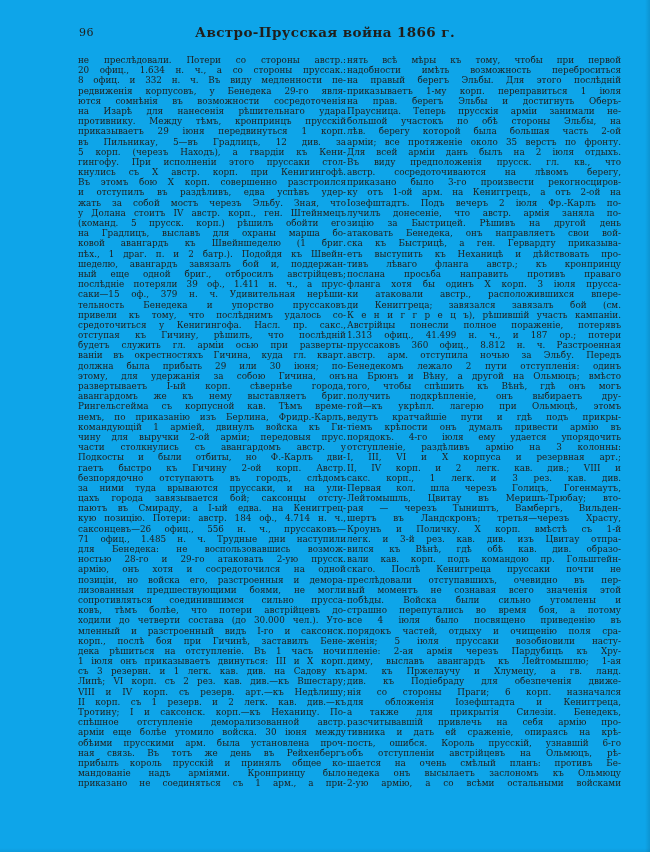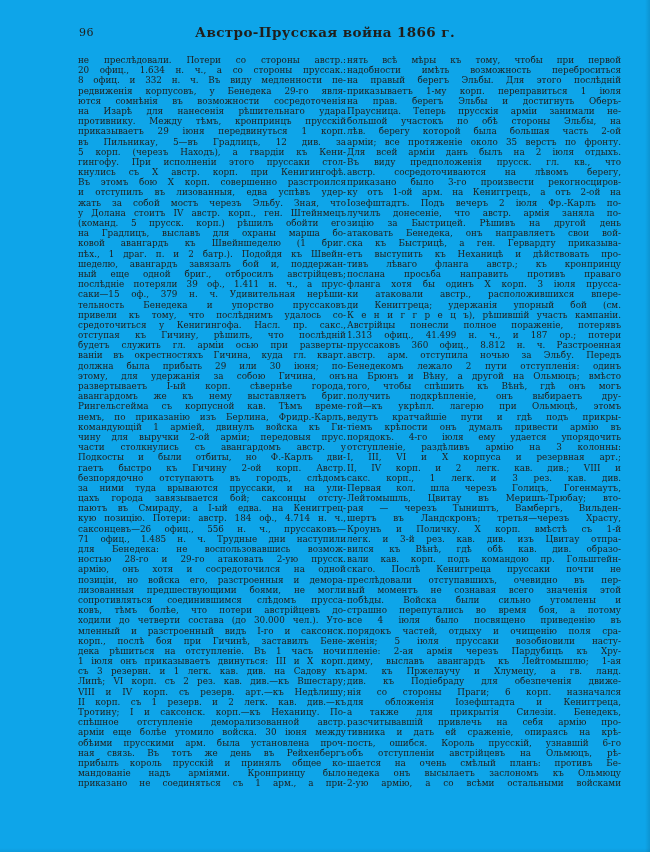--- a/index.html
+++ b/index.html
@@ -65,21 +65,21 @@
         <div class="line">редвиженія корпусовъ, у Бенедека 29-го явля-</div>
         <div class="line">ются сомнѣнія въ возможности сосредоточенія</div>
         <div class="line">на Изарѣ для нанесенія рѣшительнаго удара</div>
         <div class="line">противнику. Между тѣмъ, кронпринцъ прусскій</div>
         <div class="line">приказываетъ 29 іюня передвинуться 1 корп.</div>
         <div class="line">въ Пильникау, 5—въ Градлицъ, 12 див. за</div>
         <div class="line">5 корп. (черезъ Находъ), а гвардіи къ Кени-</div>
         <div class="line">гингофу. При исполненіи этого пруссаки стол-</div>
         <div class="line">кнулись съ X австр. корп. при Кенигингофѣ.</div>
         <div class="line">Въ этомъ бою X корп. совершенно разстроился</div>
-        <div class="line">и отступилъ въ лизованныя, едва успѣвъ удер-</div>
+        <div class="line">и отступилъ въ раздѣливъ, едва успѣвъ удер-</div>
         <div class="line">жать за собой мостъ черезъ Эльбу. Зная, что</div>
         <div class="line">у Долана стоитъ IV австр. корп., ген. Штейнмецъ</div>
         <div class="line">(команд. 5 прусск. корп.) рѣшилъ обойти его</div>
         <div class="line">на Градлицъ, выславъ для охраны марша бо-</div>
         <div class="line">ковой авангардъ къ Швейншеделю (1 бриг.</div>
         <div class="line">пѣх., 1 драг. п. и 2 батр.). Подойдя къ Швейн-</div>
         <div class="line">шеделю, авангардъ завязалъ бой и, поддержан-</div>
         <div class="line">ный еще одной бриг., отбросилъ австрійцевъ;</div>
         <div class="line">послѣдніе потеряли 39 оф., 1.411 н. ч., а прус-</div>
         <div class="line">саки—15 оф., 379 н. ч. Удивительная нерѣши-</div>
@@ -105,21 +105,21 @@
         <div class="line">цахъ города завязывается бой; саксонцы отсту-</div>
         <div class="line">паютъ въ Смираду, а I-ый едва. на Кениггрец-</div>
         <div class="line">кую позицію. Потери: австр. 184 оф., 4.714 н. ч.,</div>
         <div class="line">саксонцевъ—26 офиц., 556 н. ч., пруссаковъ—</div>
         <div class="line">71 офиц., 1.485 н. ч. Трудные дни наступили</div>
         <div class="line">для Бенедека: не воспользовавшись возмож-</div>
         <div class="line">ностью 28-го и 29-го атаковать 2-ую прусск.</div>
         <div class="line">армію, онъ хотя и сосредоточился на одной</div>
         <div class="line">позиціи, но войска его, разстроенныя и демора-</div>
         <div class="line">лизованныя предшествующими боями, не могли</div>
-        <div class="line">сопротивляться соединившимся слѣдомъ прусса-</div>
+        <div class="line">сопротивляться соединившимся сильно прусса-</div>
         <div class="line">ковъ, тѣмъ болѣе, что потери австрійцевъ до-</div>
         <div class="line">ходили до четверти состава (до 30.000 чел.). Уто-</div>
         <div class="line">мленный и разстроенный видъ I-го и саксонск.</div>
         <div class="line">корп., послѣ боя при Гичинѣ, заставилъ Бене-</div>
         <div class="line">дека рѣшиться на отступленіе. Въ 1 часъ ночи</div>
         <div class="line">1 іюля онъ приказываетъ двинуться: III и X корп.</div>
         <div class="line">съ 3 резервн. и 1 легк. кав. див. на Садову къ</div>
         <div class="line">Липѣ; VI корп. съ 2 рез. кав. див.—къ Вшестару;</div>
         <div class="line">VIII и IV корп. съ резерв. арт.—къ Недѣлишу;</div>
         <div class="line">II корп. съ 1 резерв. и 2 легк. кав. див.—къ</div>
@@ -150,21 +150,21 @@
         <div class="line">Іозефштадтъ. Подъ вечеръ 2 іюля Фр.-Карлъ по-</div>
         <div class="line">лучилъ донесеніе, что австр. армія заняла по-</div>
         <div class="line">зицію за Быстрицей. Рѣшивъ на другой день</div>
         <div class="line">атаковать Бенедека, онъ направляетъ свои вой-</div>
         <div class="line">ска къ Быстрицѣ, а ген. Гервардту приказыва-</div>
         <div class="line">етъ выступить къ Неханицѣ и дѣйствовать про-</div>
         <div class="line">тивъ лѣваго фланга австр.; къ кронпринцу</div>
         <div class="line">послана просьба направить противъ праваго</div>
         <div class="line">фланга хотя бы одинъ X корп. 3 іюля прусса-</div>
         <div class="line">ки атаковали австр., расположившихся впере-</div>
-        <div class="line">ди Кениггреца; удержанія упорный бой (см.</div>
+        <div class="line">ди Кениггреца; завязался завязалъ бой (см.</div>
         <div class="line">К е н и г г р е ц ъ), рѣшившій участь кампаніи.</div>
         <div class="line">Австрійцы понесли полное пораженіе, потерявъ</div>
         <div class="line">1.313 офиц., 41.499 н. ч., и 187 ор.; потери</div>
         <div class="line">пруссаковъ 360 офиц., 8.812 н. ч. Разстроенная</div>
         <div class="line">австр. арм. отступила ночью за Эльбу. Передъ</div>
         <div class="line">Бенедекомъ лежало 2 пути отступленія: одинъ</div>
         <div class="line">на Брюнъ и Вѣну, а другой на Ольмюцъ; вмѣсто</div>
         <div class="line">того, чтобы спѣшить къ Вѣнѣ, гдѣ онъ могъ</div>
         <div class="line">получить подкрѣпленіе, онъ выбираетъ дру-</div>
         <div class="line">гой—къ укрѣпл. лагерю при Ольмюцѣ, этомъ</div>

